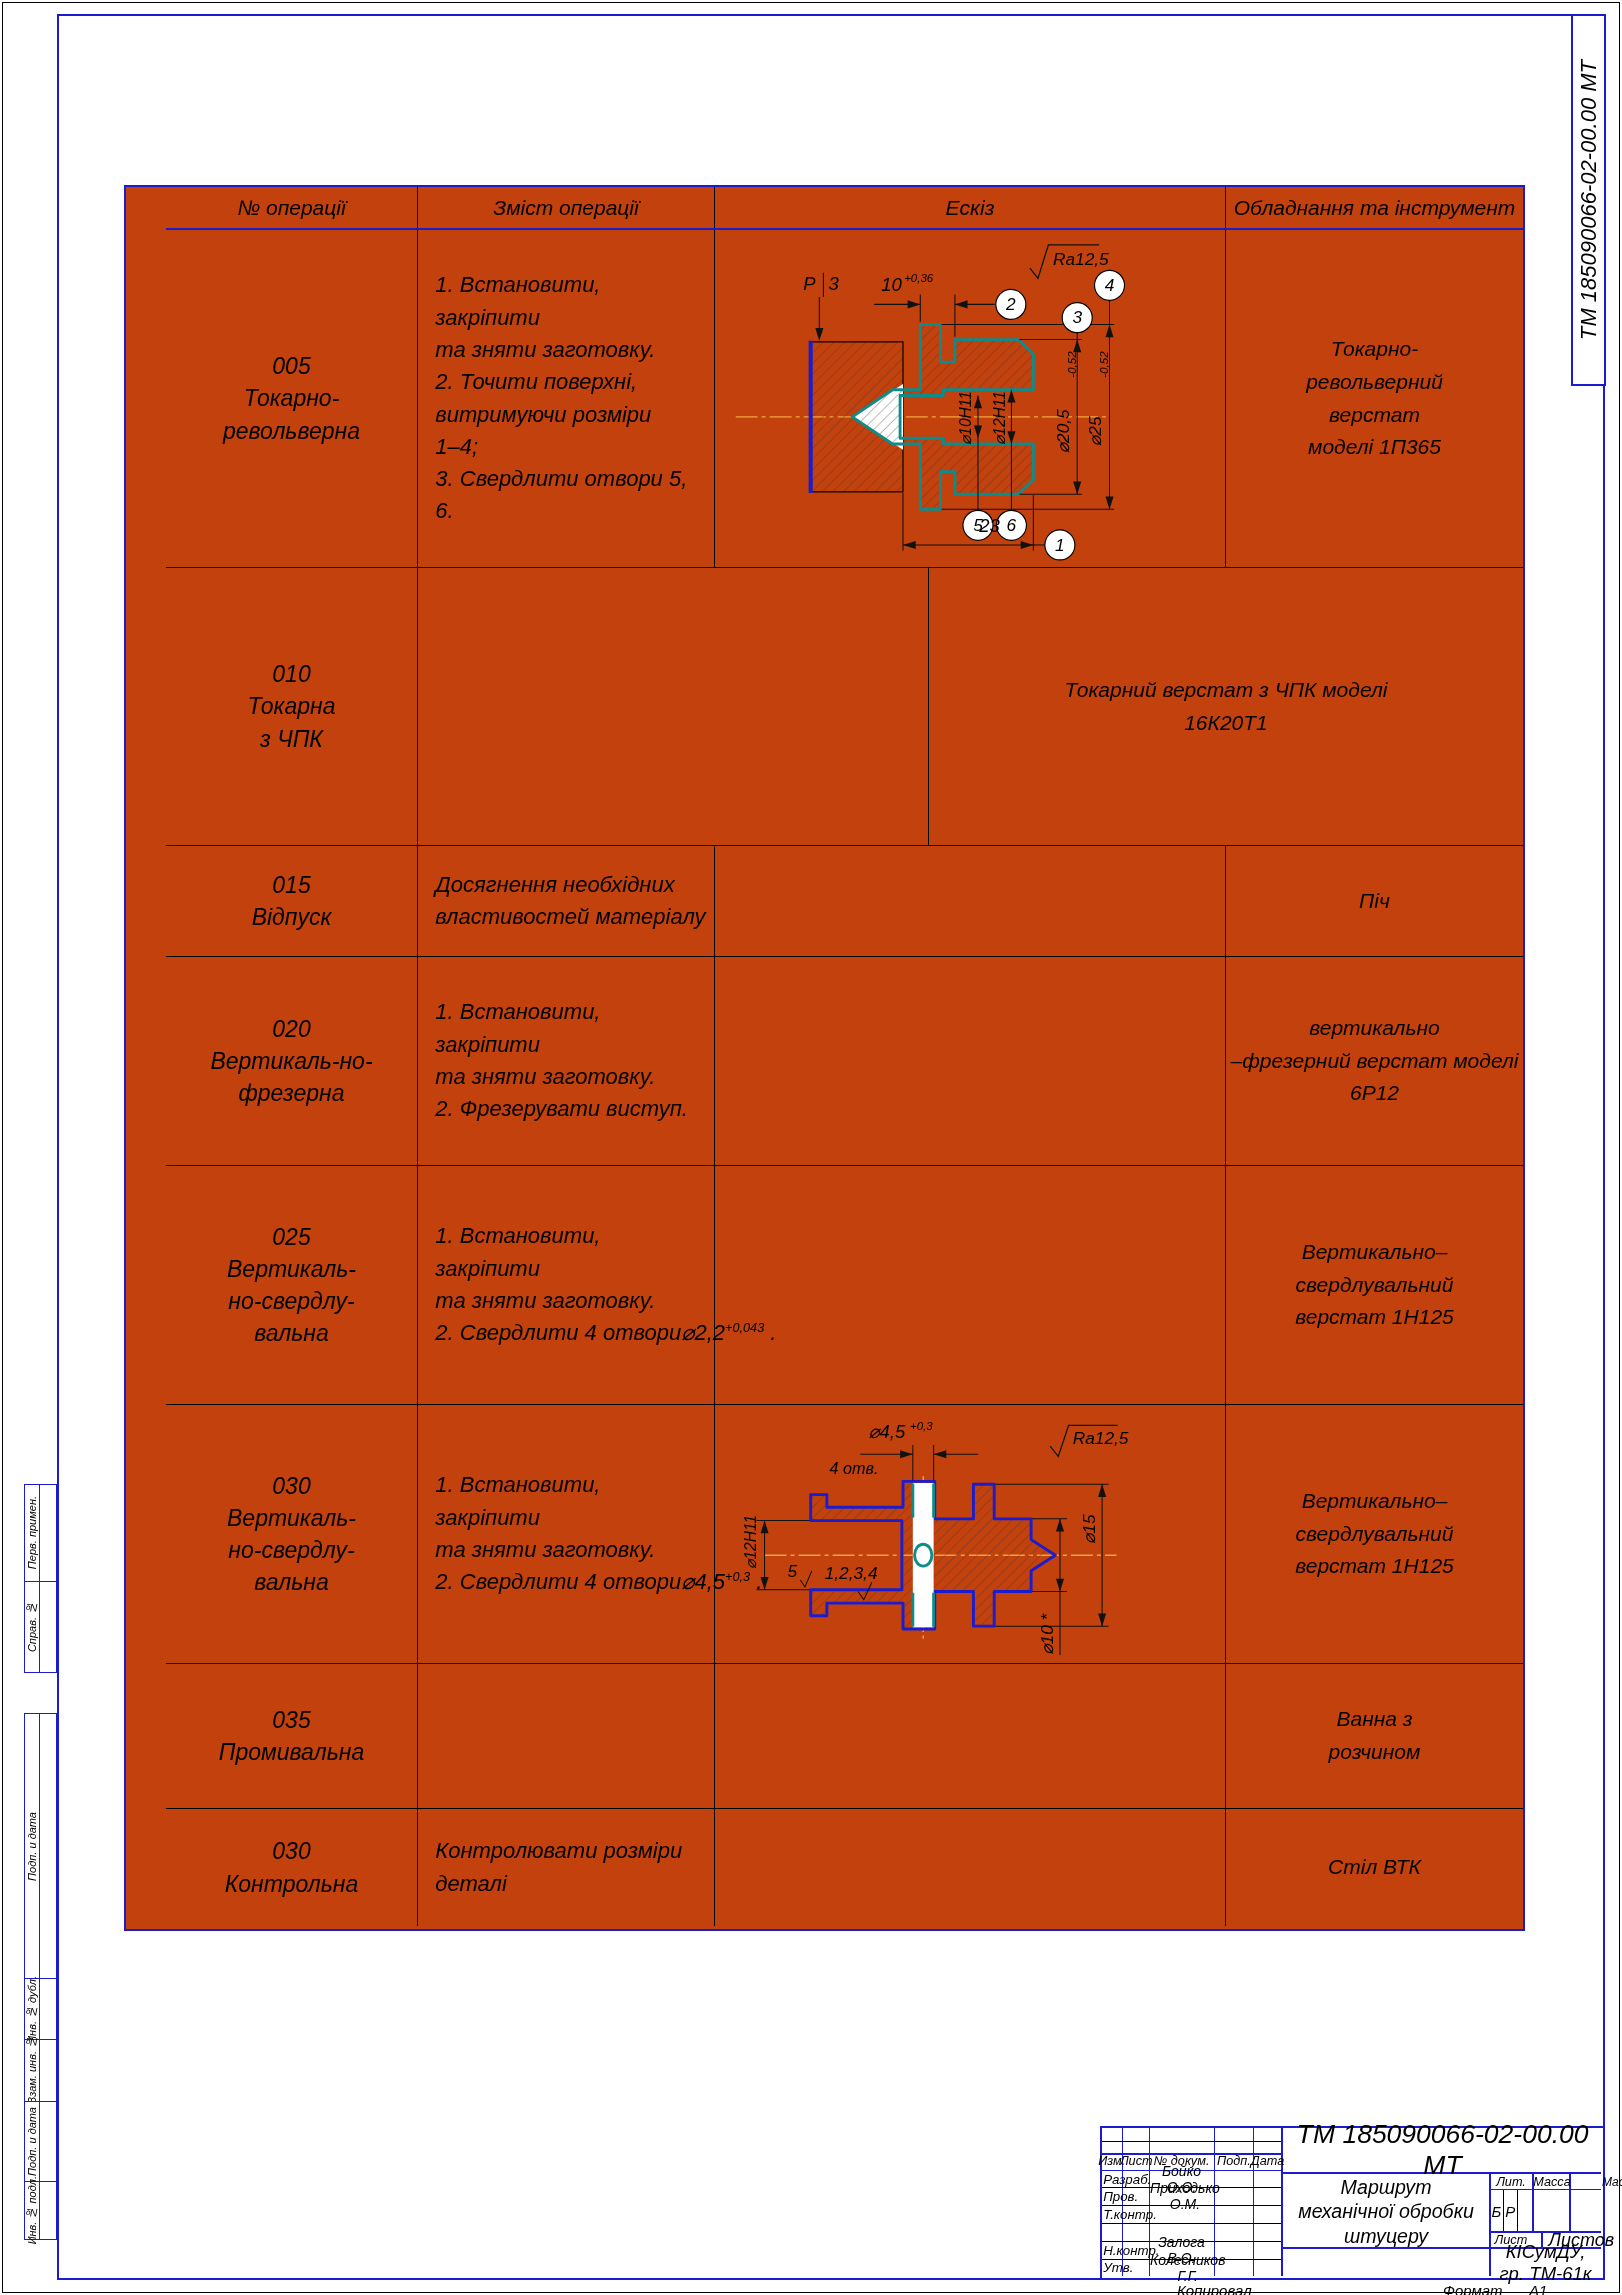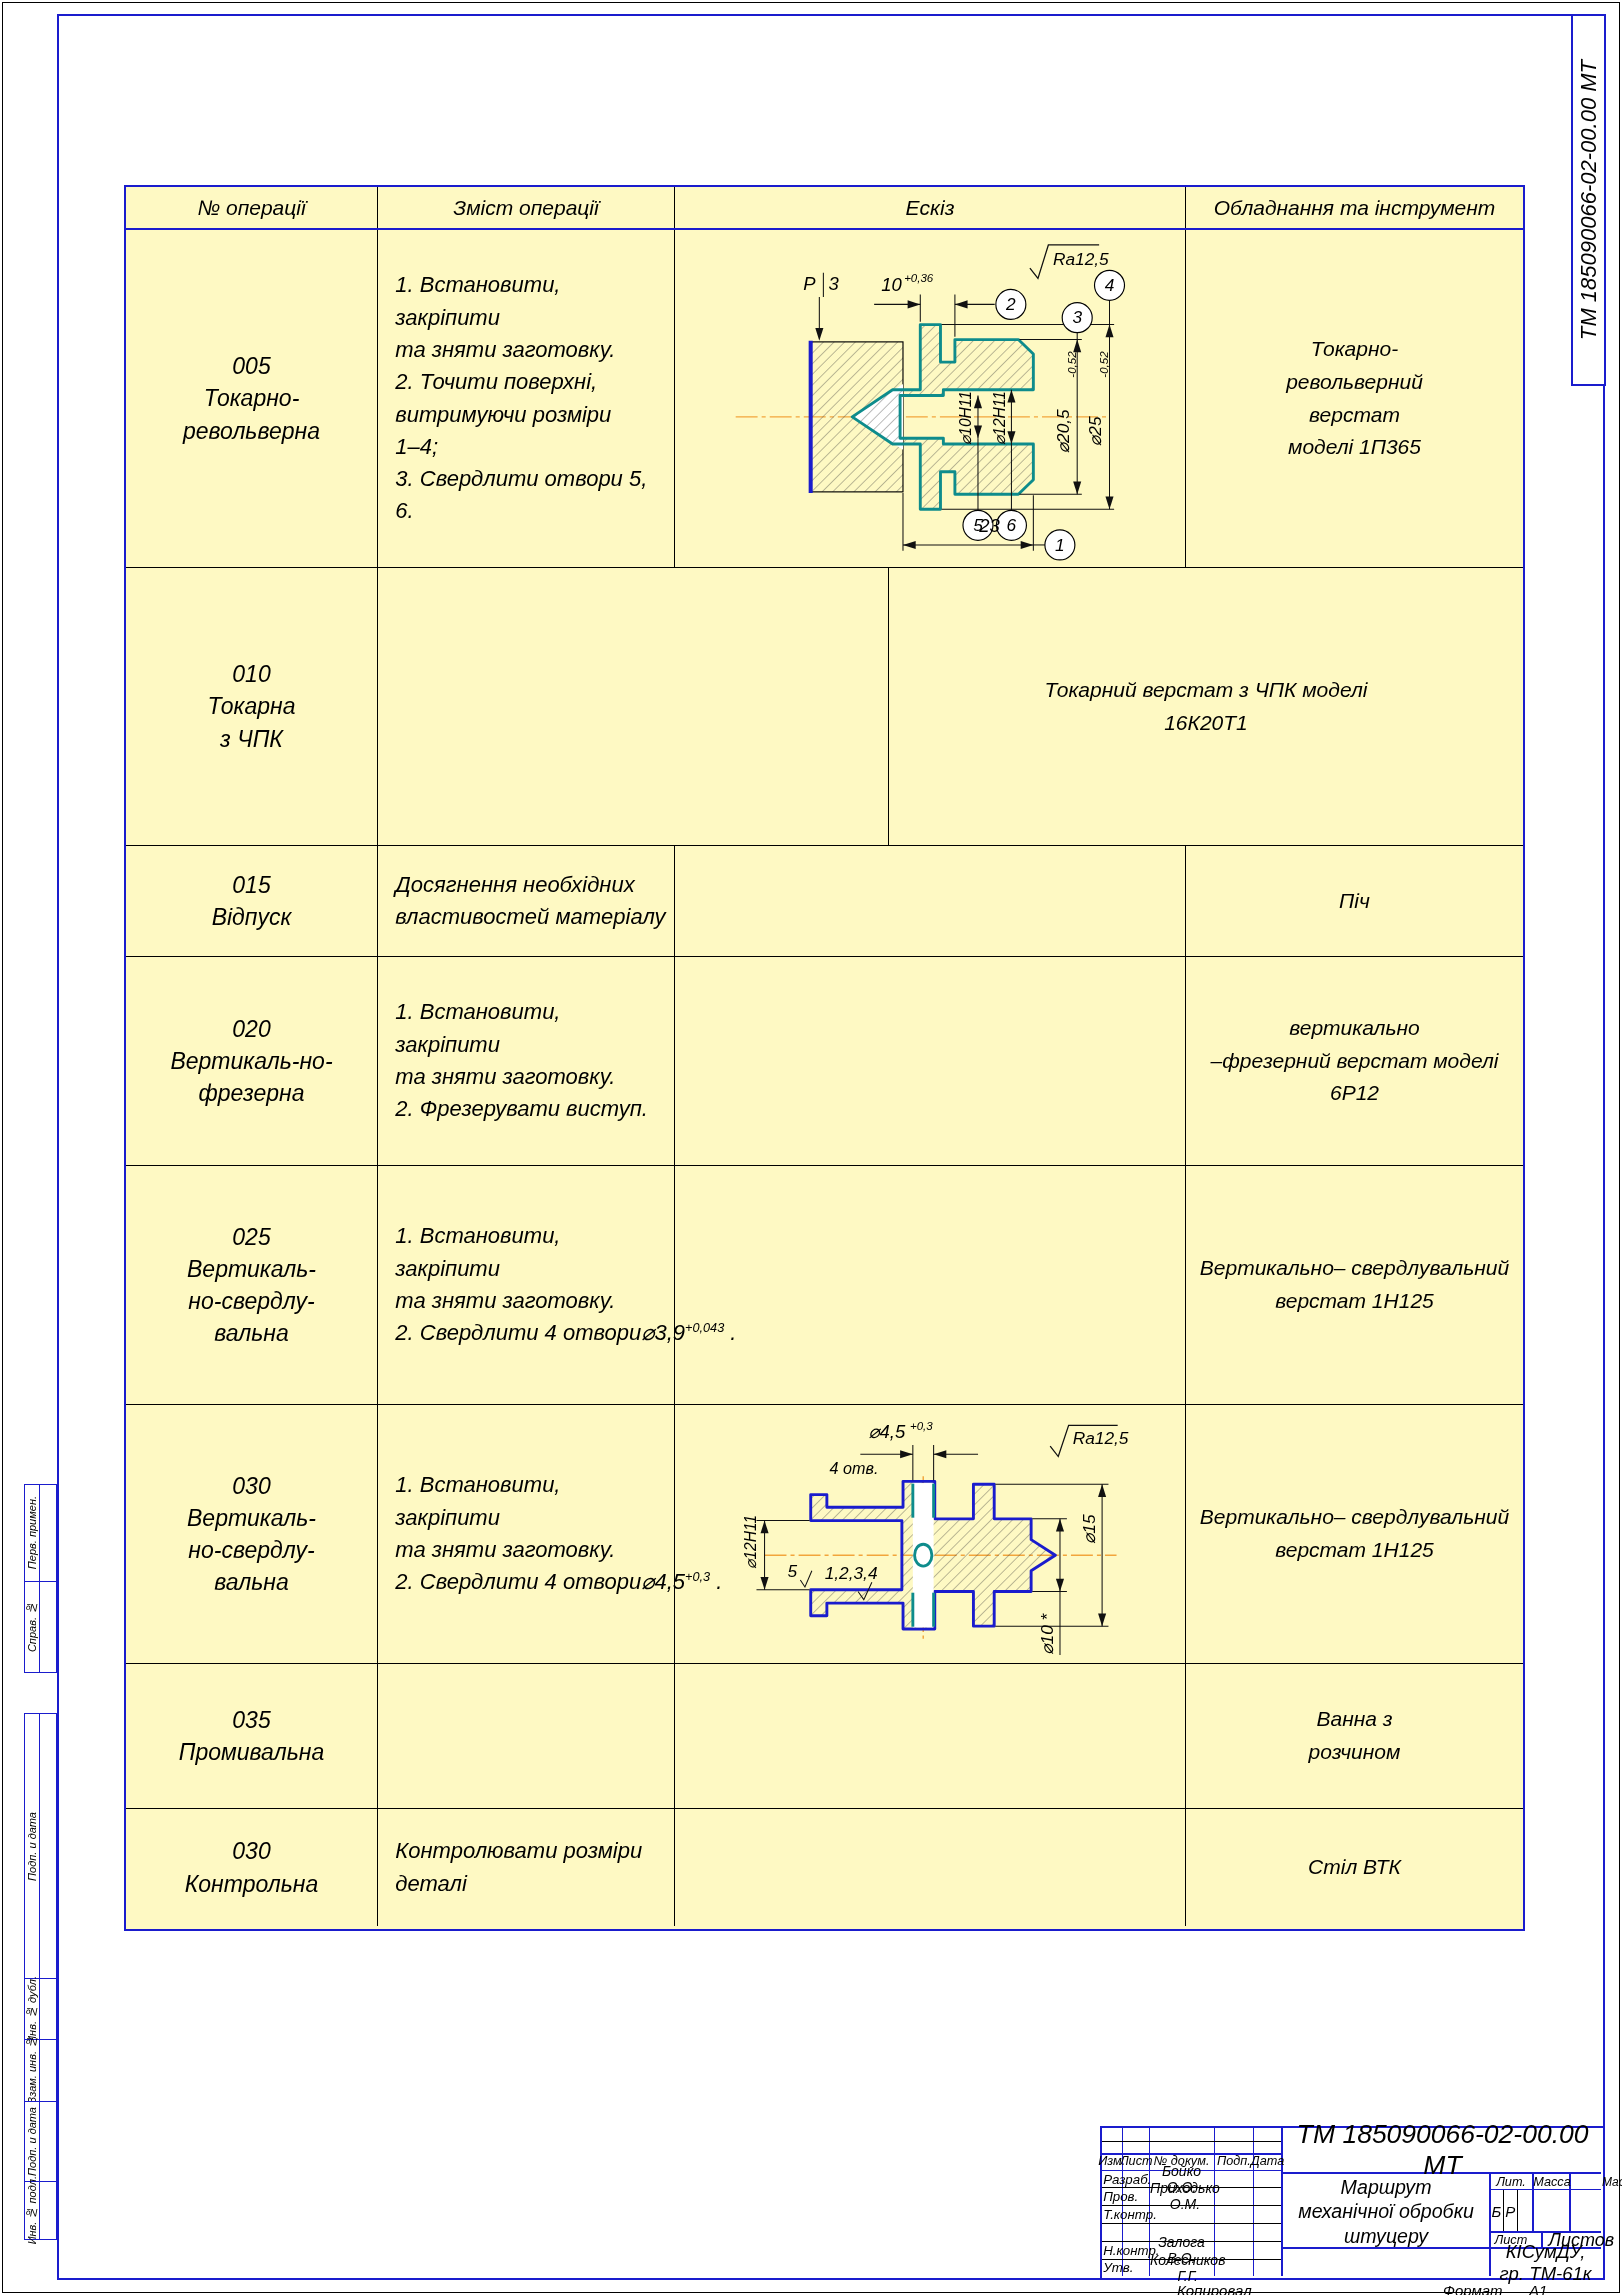--- a/index.html
+++ b/index.html
@@ -19,21 +19,21 @@
   
   .vbox{left:1571px;top:14.4px;width:35px;height:372px;border:2.9px solid var(--blue);box-sizing:border-box;background:#fff;
         display:flex;align-items:center;justify-content:center;}
   .vbox span{writing-mode:vertical-rl;transform:rotate(180deg);font-size:22px;white-space:nowrap;}
   
   .mbox{left:24px;width:33px;border:1.7px solid var(--blue);box-sizing:border-box;background:#fff;}
   .mbox .lbl{position:absolute;left:0;top:0;width:14px;height:100%;border-right:1.2px solid var(--blue);
              display:flex;align-items:center;justify-content:center;}
   .mbox .lbl span{writing-mode:vertical-rl;transform:rotate(180deg);font-size:11px;white-space:nowrap;}
   
-  .optable{left:124px;top:185px;width:1401px;height:1746px;border:2.9px solid var(--blue);box-sizing:border-box;background:#fef9c3;}
+  .optable{left:124px;top:185px;width:1401px;height:1746px;border:2.9px solid var(--blue);box-sizing:border-box;background:#c2410c;padding-left:40px;}
   .thead{display:flex;height:43px;border-bottom:2.9px solid var(--blue);box-sizing:border-box;}
   .th{display:flex;align-items:center;justify-content:center;font-size:21px;box-sizing:border-box;}
   .th+.th,.td+.td{border-left:1.2px solid #000;}
   .cw1{width:251px;flex:0 0 251px;}
   .cw2{width:297px;flex:0 0 297px;}
   .cw3{width:511px;flex:0 0 511px;}
   .cw4{flex:1;}
   .trow{display:flex;border-top:1.2px solid #000;box-sizing:border-box;}
   .trow.first{border-top:none;}
   .td{box-sizing:border-box;}
@@ -158,21 +158,21 @@
     </div>
 
     <div class="trow" style="height:239px;">
       <div class="td cw1 op">025
 Вертикаль-
 но-свердлу-
 вальна</div>
       <div class="td cw2 content">
         <div>1. Встановити, закріпити
 та зняти заготовку.</div>
-        <div class="line"><span>2. Свердлити 4 отвори⌀3,9</span><sup>+0,043</sup><span> .</span></div>
+        <div class="line"><span>2. Свердлити 4 отвори⌀2,2</span><sup>+0,043</sup><span> .</span></div>
       </div>
       <div class="td cw3"></div>
       <div class="td cw4 equip">Вертикально– свердлувальний
 верстат 1Н125</div>
     </div>
 
     <div class="trow" style="height:259px;">
       <div class="td cw1 op">030
 Вертикаль-
 но-свердлу-

